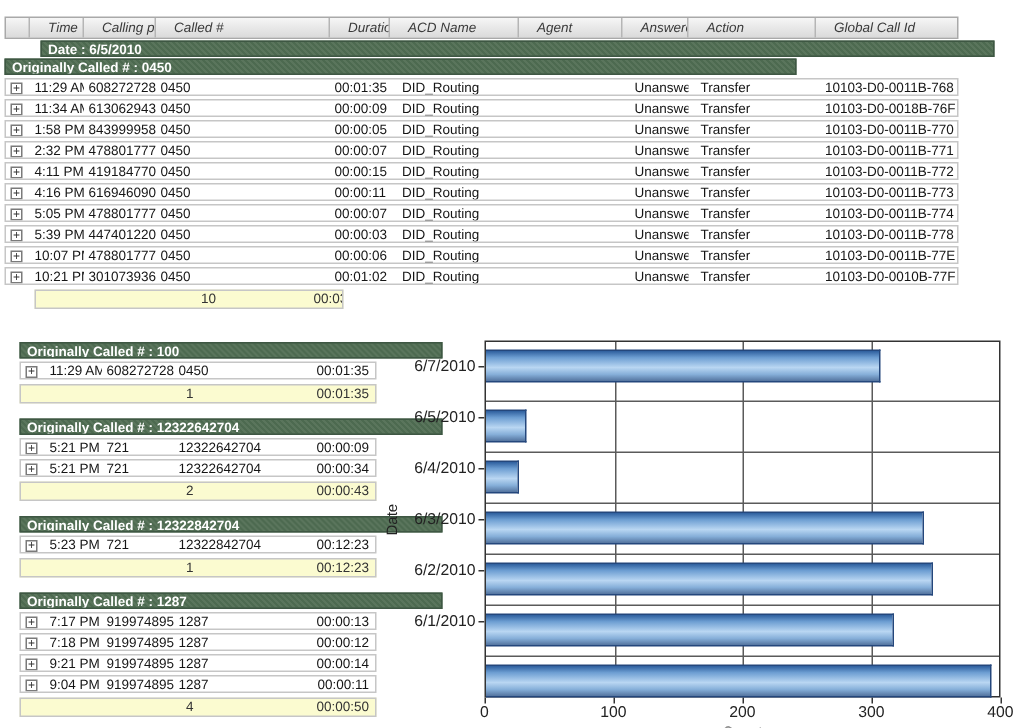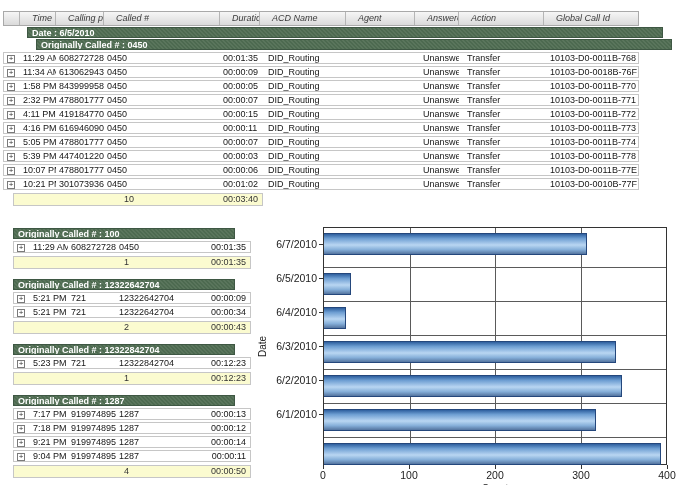--- a/index.html
+++ b/index.html
@@ -28,22 +28,22 @@
 
   .bar {
     height:11px; line-height:11px; font-size:9px; font-weight:bold;
     color:var(--green-text); background:var(--green);
     background-image:linear-gradient(45deg, rgba(255,255,255,0.07) 25%, transparent 25%, transparent 50%, rgba(255,255,255,0.07) 50%, rgba(255,255,255,0.07) 75%, transparent 75%);
     background-size:4px 4px;
     border:1px solid #3e5743; padding-left:4px; margin-top:1px;
     white-space:nowrap; overflow:hidden;
   }
   .date-bar { width:636px;margin-left:24px; }
-  .group-bar { width:222px; }
-  .main-group-bar { width:636px;margin-left:33px; }
+  .group-bar { width:282px; }
+  .main-group-bar { width:528px; }
 
   .row {
     height:12px; margin-top:2px; background:#ffffff;
     border:1px solid var(--row-border);
   }
   .cell {
     font-size:9px; color:#151515; line-height:10px;
     padding-left:3px; white-space:nowrap; overflow:hidden;
   }
   .c-duration { text-align:right; padding-right:4px; }
@@ -57,21 +57,21 @@
     font-size:8px; line-height:6px; text-align:center; color:#333;
     cursor:pointer;
   }
 
   .summary {
     height:13px; margin-top:3px; background:var(--summary-bg);
     border:1px solid var(--row-border);
   }
   .summary .cell { line-height:11px; color:#333; }
   .sum-count { padding-left:8px; }
-  .main-summary { width:250px; margin-left:10px; }
+  .main-summary { width:206px; margin-left:20px; }
 
   
   .lower { display:flex; margin-top:13px; }
   .left-col { width:252px; flex:0 0 252px; }
   .sub-section { width:238px; margin-left:10px; margin-top:10px; }
   .sub-section:first-child { margin-top:9px; }
 
   
   .chart { display:flex; margin-top:8px; }
   .chart-date-label {

